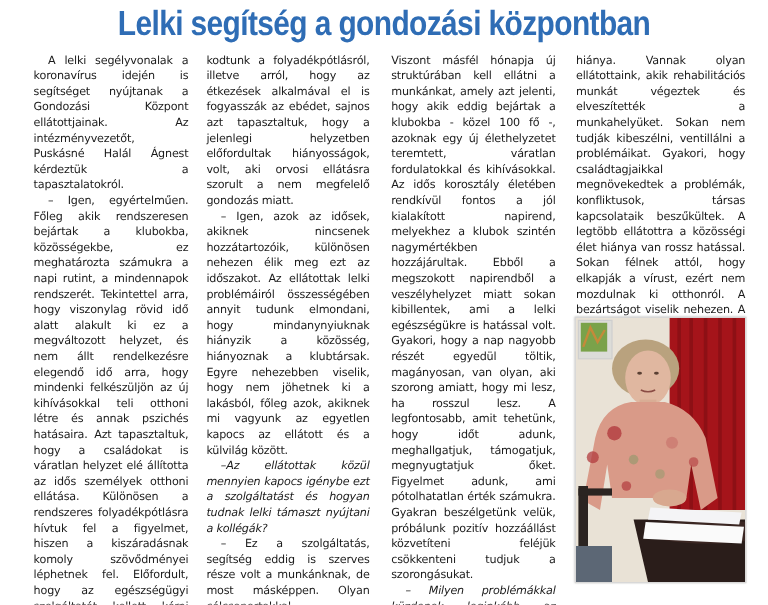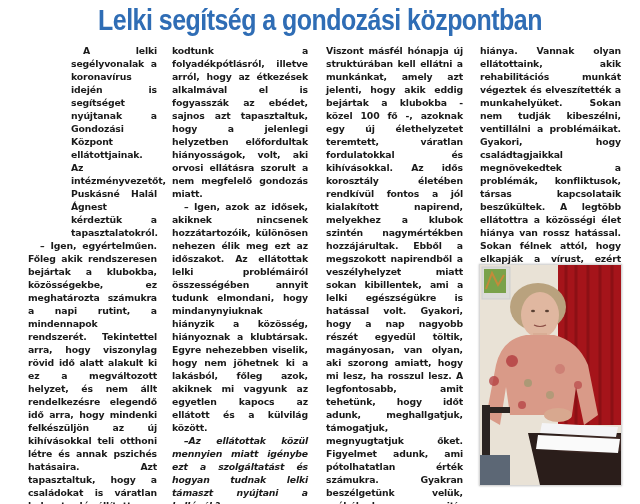--- a/index.html
+++ b/index.html
@@ -10,23 +10,23 @@
     font-family: "Liberation Sans", sans-serif; font-weight: bold;
     font-size: 29px; letter-spacing: -0.6px; color: #2f6db5; line-height: 36px;
     transform: scaleX(0.86); transform-origin: center top;
   }
   .col {
     position: absolute; top: 44px;
     font-family: "DejaVu Sans", sans-serif; font-size: 9.3px; line-height: 13px;
     color: #1a1a1a; text-align: justify; hyphens: auto;
     letter-spacing: -0.15px;
   }
-  .col p { margin: 0; text-indent: 12px; font-weight: bold; }
+  .col p { margin: 0; text-indent: 12px; }
   .col p.q { font-style: italic; }
-  .col p.lead { font-weight: bold; margin-left: 43px; }
+  .col p.lead { font-weight: normal; }
   .col1 { left: 28px; width: 129px; }
   .col2 { left: 172px; width: 136px; }
   .col3 { left: 326px; width: 137px; }
   .col4 { left: 480px; width: 141px; }
   .photo {
     position: absolute; left: 479px; top: 264px; width: 141px; height: 220px;
     background: #f0ede8; border: 1px solid #d8d8d8; box-shadow: 0 0 2px rgba(0,0,0,0.25);
     overflow: hidden;
   }
   .photo svg { display: block; }
@@ -38,21 +38,21 @@
   <div class="headline">Lelki segítség a gondozási központban</div>
 
   <div class="col col1">
     <p class="lead">A lelki segélyvonalak a koronavírus idején is segítséget nyújtanak a Gondozási Központ ellátottjainak. Az intézményvezetőt, Puskásné Halál Ágnest kérdeztük a tapasztalatokról.</p>
     <p>– Igen, egyértelműen. Főleg akik rendszeresen bejártak a klubokba, közösségekbe, ez meghatározta számukra a napi rutint, a mindennapok rendszerét. Tekintettel arra, hogy viszonylag rövid idő alatt alakult ki ez a megváltozott helyzet, és nem állt rendelkezésre elegendő idő arra, hogy mindenki felkészüljön az új kihívásokkal teli otthoni létre és annak pszichés hatásaira. Azt tapasztaltuk, hogy a családokat is váratlan helyzet elé állította az idős személyek otthoni ellátása. Különösen a rendszeres folyadékpótlásra hívtuk fel a figyelmet, hiszen a kiszáradásnak komoly szövődményei léphetnek fel. Előfordult, hogy az egészségügyi szolgáltatót kellett kérni infúzió bekötéséhez. Míg a klubban figyelemmel kísértük, hogy a gyógyszereket megfelelően szedjék, gondos-</p>
   </div>
 
   <div class="col col2">
     <p style="text-indent:0">kodtunk a folyadékpótlásról, illetve arról, hogy az étkezések alkalmával el is fogyasszák az ebédet, sajnos azt tapasztaltuk, hogy a jelenlegi helyzetben előfordultak hiányosságok, volt, aki orvosi ellátásra szorult a nem megfelelő gondozás miatt.</p>
     <p>– Igen, azok az idősek, akiknek nincsenek hozzátartozóik, különösen nehezen élik meg ezt az időszakot. Az ellátottak lelki problémáiról összességében annyit tudunk elmondani, hogy mindanynyiuknak hiányzik a közösség, hiányoznak a klubtársak. Egyre nehezebben viselik, hogy nem jöhetnek ki a lakásból, főleg azok, akiknek mi vagyunk az egyetlen kapocs az ellátott és a külvilág között.</p>
-    <p class="q">–Az ellátottak közül mennyien miatt igénybe ezt a szolgáltatást és hogyan tudnak lelki támaszt nyújtani a kollégák?</p>
+    <p class="q">–Az ellátottak közül mennyien kapocs igénybe ezt a szolgáltatást és hogyan tudnak lelki támaszt nyújtani a kollégák?</p>
     <p>– Ez a szolgáltatás, segítség eddig is szerves része volt a munkánknak, de most másképpen. Olyan célcsoportokkal dolgozunk,mint az idősek, mentális problémákkal élők, fogyatékkal élők és hozzátartozóik, akik különösen igénylik a lelki támogatást.</p>
   </div>
 
   <div class="col col3">
     <p style="text-indent:0">Viszont másfél hónapja új struktúrában kell ellátni a munkánkat, amely azt jelenti, hogy akik eddig bejártak a klubokba - közel 100 fő -, azoknak egy új élethelyzetet teremtett, váratlan fordulatokkal és kihívásokkal. Az idős korosztály életében rendkívül fontos a jól kialakított napirend, melyekhez a klubok szintén nagymértékben hozzájárultak. Ebből a megszokott napirendből a veszélyhelyzet miatt sokan kibillentek, ami a lelki egészségükre is hatással volt. Gyakori, hogy a nap nagyobb részét egyedül töltik, magányosan, van olyan, aki szorong amiatt, hogy mi lesz, ha rosszul lesz. A legfontosabb, amit tehetünk, hogy időt adunk, meghallgatjuk, támogatjuk, megnyugtatjuk őket. Figyelmet adunk, ami pótolhatatlan érték számukra. Gyakran beszélgetünk velük, próbálunk pozitív hozzáállást közvetíteni feléjük csökkenteni tudjuk a szorongásukat.</p>
     <p class="q">– Milyen problémákkal küzdenek leginkább az ellátottak?</p>
 
   </div>
 
   <div class="col col4">

